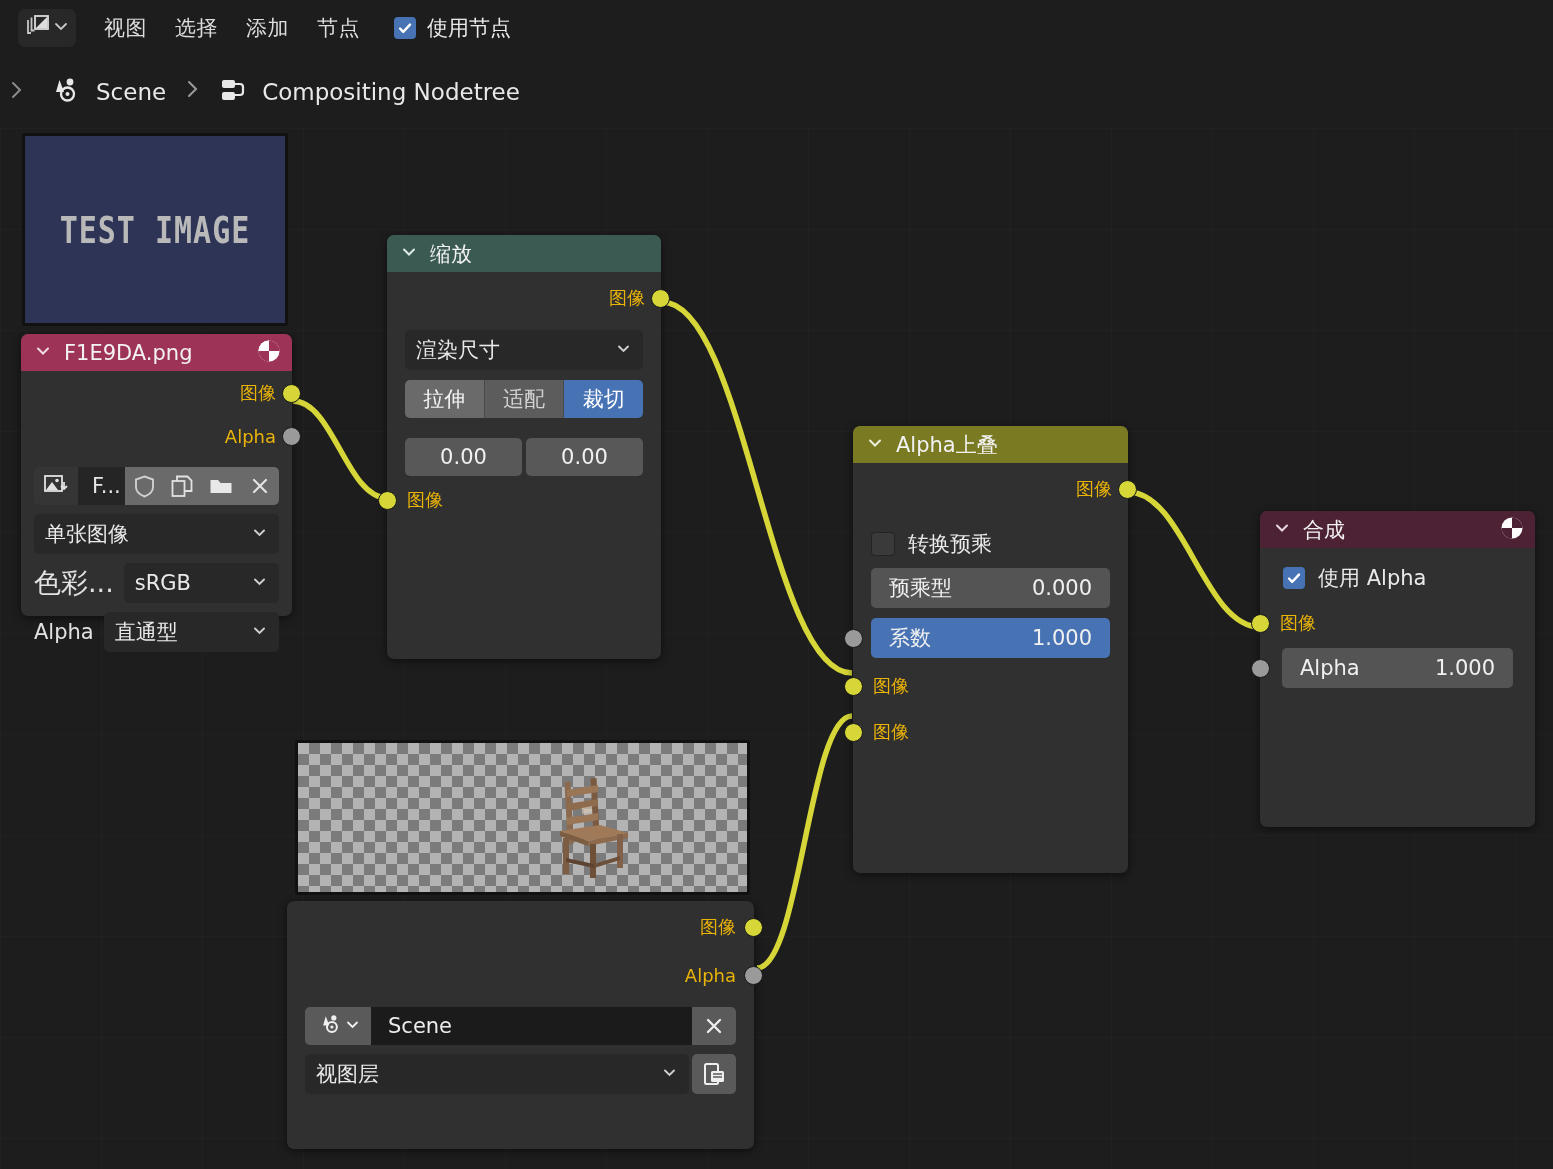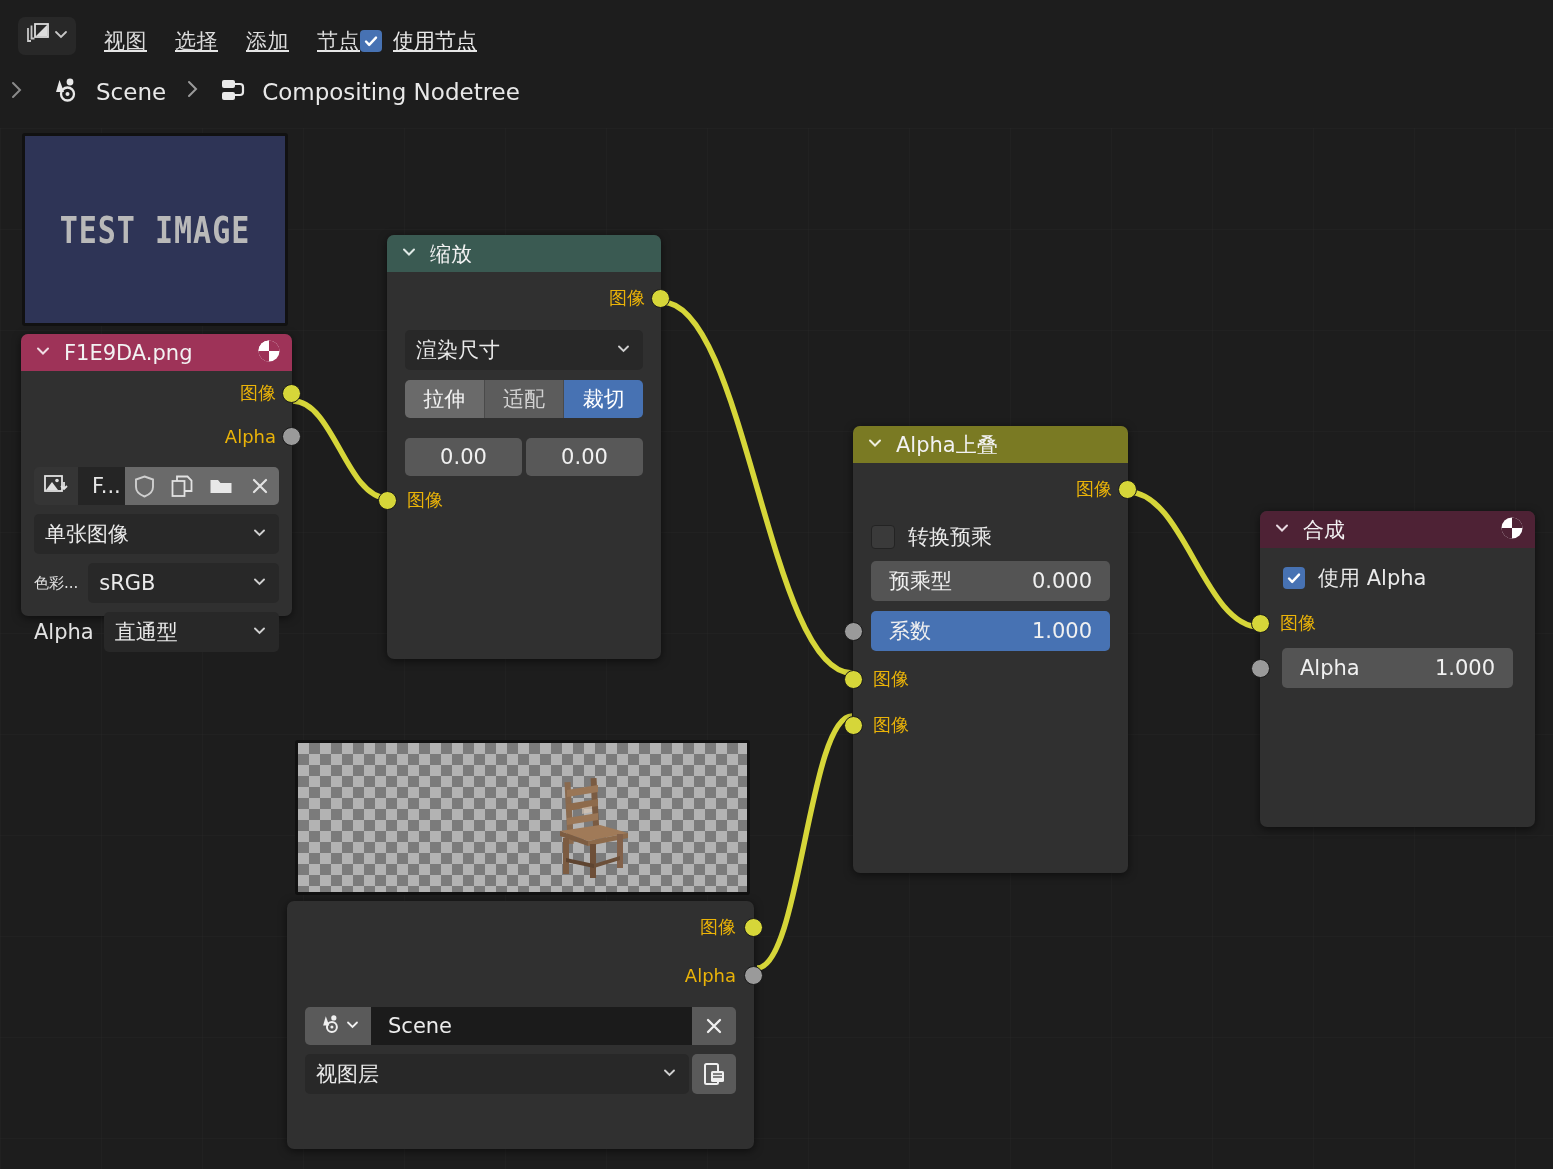--- a/index.html
+++ b/index.html
@@ -6,34 +6,34 @@
   body{
     width:1553px;height:1169px;overflow:hidden;position:relative;
     font-family:"DejaVu Sans","Liberation Sans",sans-serif;
     color:#e6e6e6;
     -webkit-font-smoothing:antialiased;
   }
 
   
   #header{
     position:absolute;left:0;top:0;width:1553px;height:55px;
-    background:#1d1d1d;display:flex;align-items:flex-end;
-    box-sizing:border-box;padding-left:18px;text-decoration:underline;
+    background:#1d1d1d;display:flex;align-items:center;
+    box-sizing:border-box;padding-left:18px;
   }
   .editor-switch{
     width:58px;height:38px;border-radius:7px;background:#282828;
     display:flex;align-items:center;justify-content:center;gap:2px;
     cursor:pointer;flex:none;
   }
   .menu-item{
     font-size:21px;color:#dcdcdc;margin-left:28px;cursor:pointer;
     white-space:nowrap;letter-spacing:.5px;
   }
   .use-nodes{
-    display:flex;align-items:center;cursor:pointer;gap:11px;
+    display:flex;align-items:center;margin-left:34px;cursor:pointer;gap:11px;
   }
   .cbox{
     width:22px;height:22px;border-radius:4px;flex:none;
     display:flex;align-items:center;justify-content:center;
   }
   .cbox.on{background:#4772b3;}
   .cbox.off{background:#3a3a3a;border:1px solid #232323;}
   .cbox.on svg{display:block;}
 
   
@@ -292,21 +292,21 @@
       <div class="dropdown" style="margin:9px 13px 0 13px;">
         <span>单张图像</span>
         <span class="dd-chev">
           <svg width="17" height="17" viewBox="0 0 17 17">
             <path d="M4 6.5l4.5 4.5 4.5-4.5" stroke="#cfcfcf" stroke-width="1.9" fill="none" stroke-linecap="round"></path>
           </svg>
         </span>
       </div>
 
       <div style="display:flex;align-items:center;margin:9px 13px 0 13px;gap:10px;">
-        <span style="font-size:15px;color:#e2e2e2;white-space:nowrap;">色彩...</span>
+        <span style="font-size:27px;color:#e2e2e2;white-space:nowrap;">色彩...</span>
         <div class="dropdown" style="flex:1;">
           <span>sRGB</span>
           <span class="dd-chev">
             <svg width="17" height="17" viewBox="0 0 17 17">
               <path d="M4 6.5l4.5 4.5 4.5-4.5" stroke="#cfcfcf" stroke-width="1.9" fill="none" stroke-linecap="round"></path>
             </svg>
           </span>
         </div>
       </div>
 
@@ -374,21 +374,21 @@
         </svg>
       </span>
       <span class="node-title">Alpha上叠</span>
     </div>
     <div class="node-body">
       <div class="sockrow out" style="height:52px;">
         <span class="socklabel">图像</span>
         <span class="sock img right"></span>
       </div>
 
-      <div class="chk-row" style="margin:8px 18px 0 18px;">
+      <div class="chk-row" style="margin:15px 18px 0 18px;">
         <span class="cbox off">
           
         </span>
         <span class="chk-label">转换预乘</span>
       </div>
 
       <div class="slider" style="margin:10px 18px 0 18px;">
         <span class="sl-name">预乘型</span>
         <span class="sl-val">0.000</span>
       </div>

